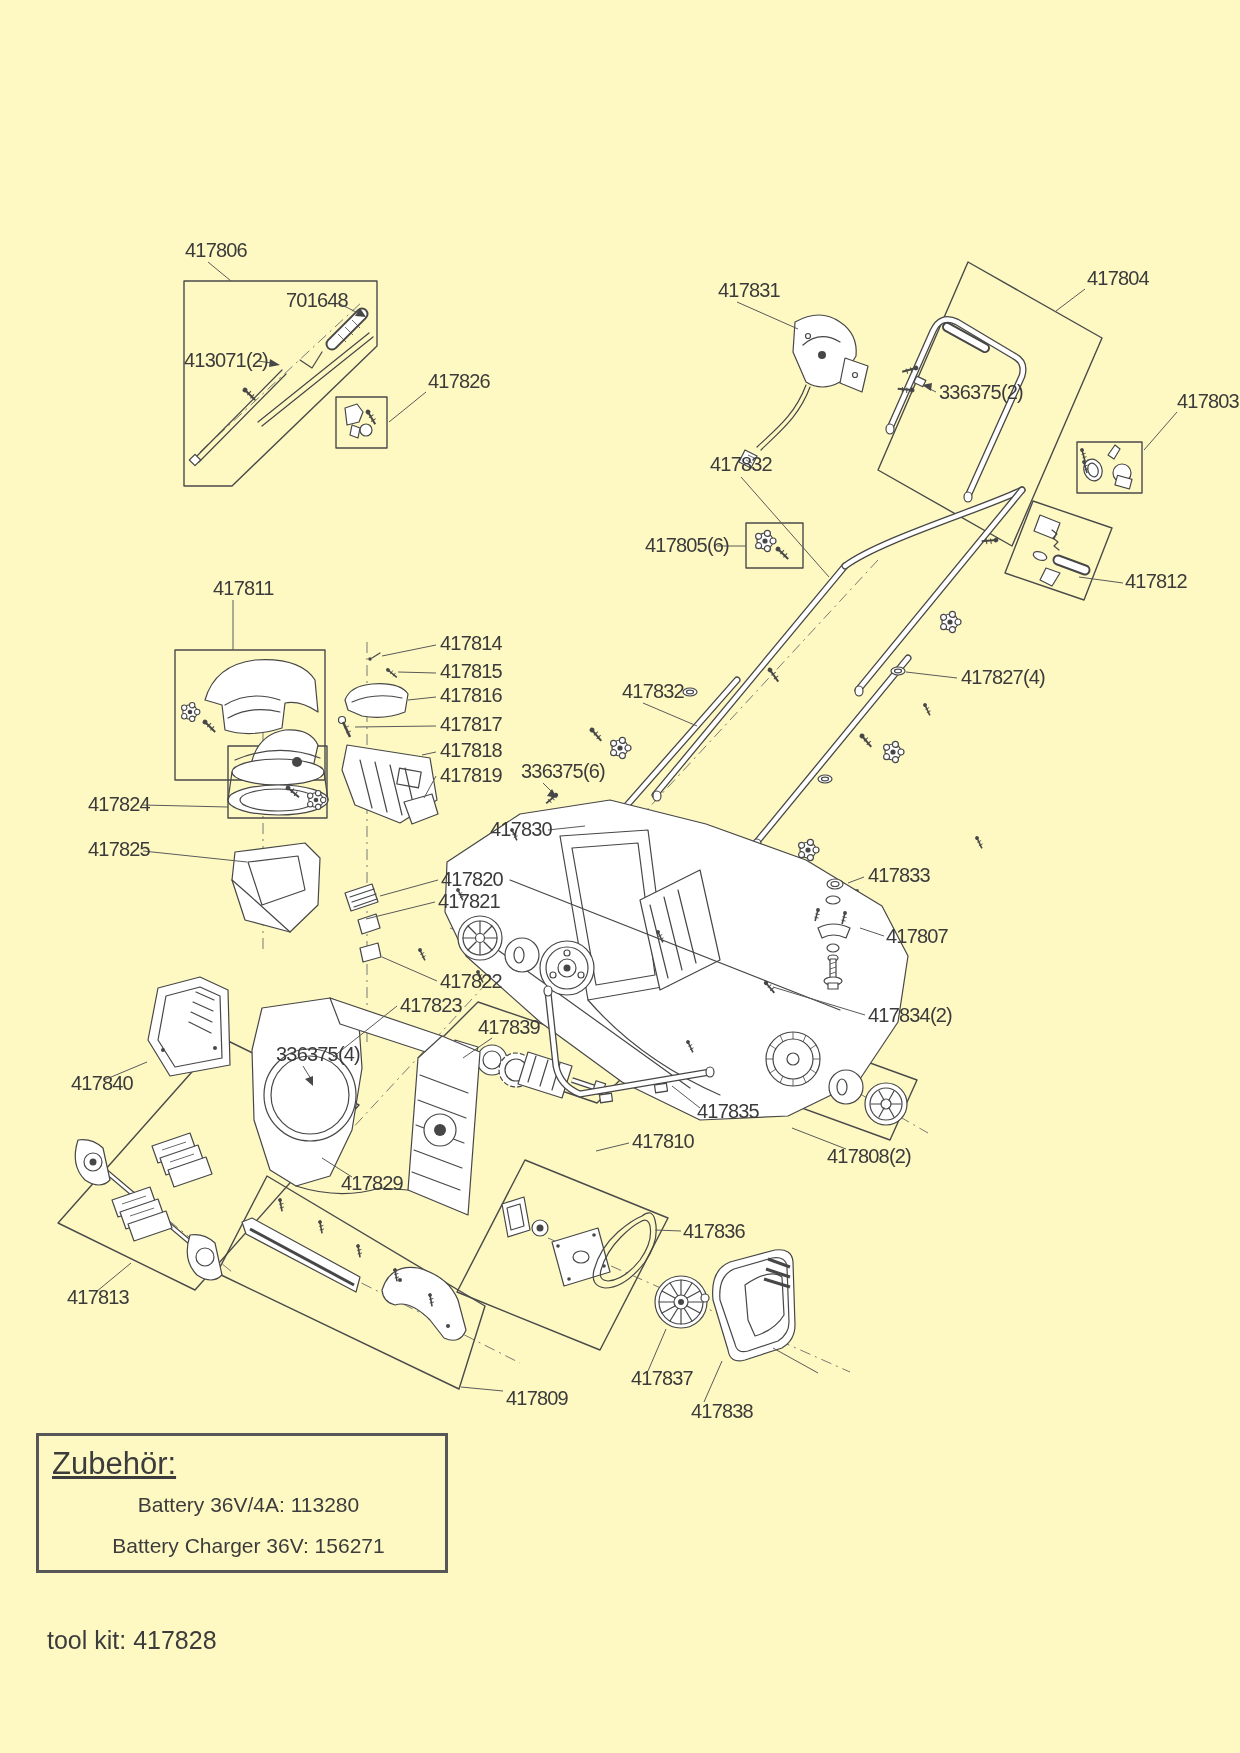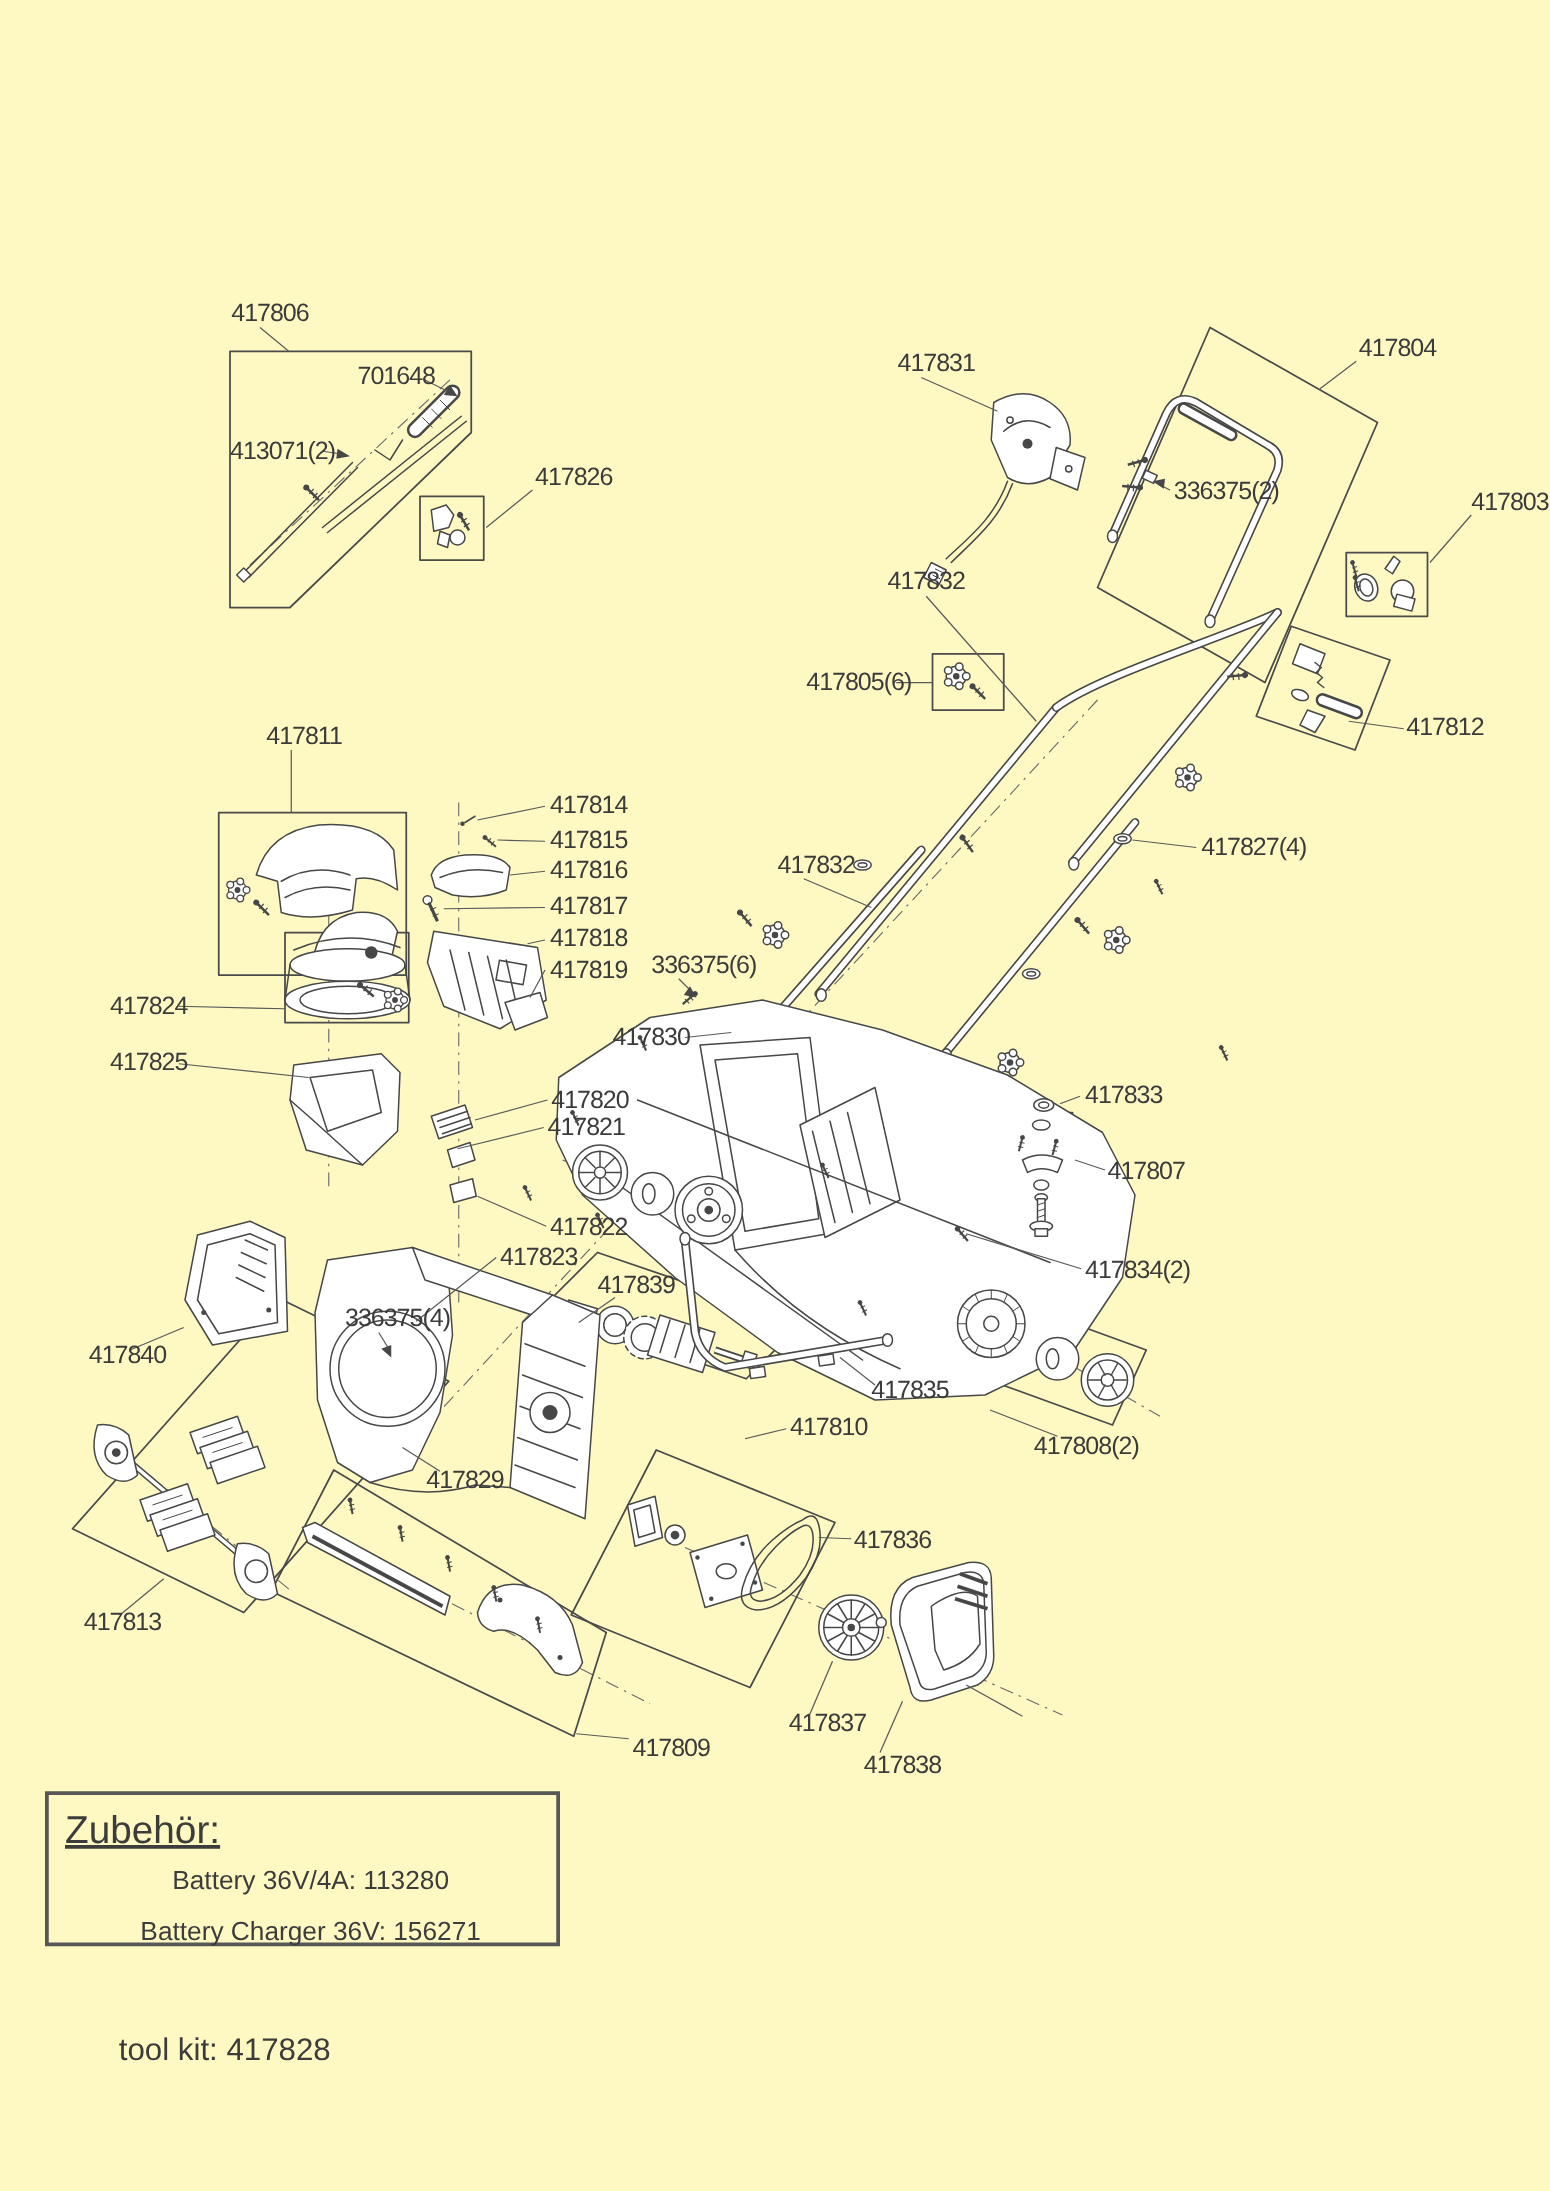--- a/index.html
+++ b/index.html
@@ -11,25 +11,25 @@
   .ln{stroke:#5a5a5a;stroke-width:1px;fill:none;}
   .pt{stroke:#474747;stroke-width:1.2px;fill:#ffffff;stroke-linejoin:round;stroke-linecap:round;}
   .ptn{stroke:#474747;stroke-width:1.2px;fill:none;stroke-linejoin:round;stroke-linecap:round;}
   .ptd{fill:#474747;stroke:none;}
   .thin{stroke:#474747;stroke-width:0.8px;fill:none;}
   .tube-o{fill:none;stroke:#474747;stroke-width:7px;stroke-linecap:round;stroke-linejoin:round;}
   .tube-i{fill:none;stroke:#ffffff;stroke-width:4.4px;stroke-linecap:round;stroke-linejoin:round;}
   .dash{stroke:#6a6a6a;stroke-width:0.9px;fill:none;stroke-dasharray:11 5 2 5;}
   .lbl{font-family:"Liberation Sans",sans-serif;font-size:20px;letter-spacing:-0.8px;fill:#3b3b3b;}
   
-  .acc-box{position:absolute;left:36px;top:1433px;width:412px;height:124px;
+  .acc-box{position:absolute;left:36px;top:1433px;width:412px;height:140px;
            border:3px solid #575757;color:#3c3c3c;padding:8px 0 0 13px;box-sizing:border-box;}
   .acc-title{font-size:31px;text-decoration:underline;line-height:40px;}
   .acc-line{font-size:21px;line-height:41px;text-align:center;}
-  .footer-note{position:absolute;left:47px;top:1626px;font-size:25px;color:#3c3c3c;margin-left:48px;}
+  .footer-note{position:absolute;left:47px;top:1626px;font-size:25px;color:#3c3c3c;}
 </style>
 </head>
 <body>
 
 <div class="stage">
 
 <svg width="1240" height="1753" viewBox="0 0 1240 1753">
 
   <defs>
     <g id="screw">

